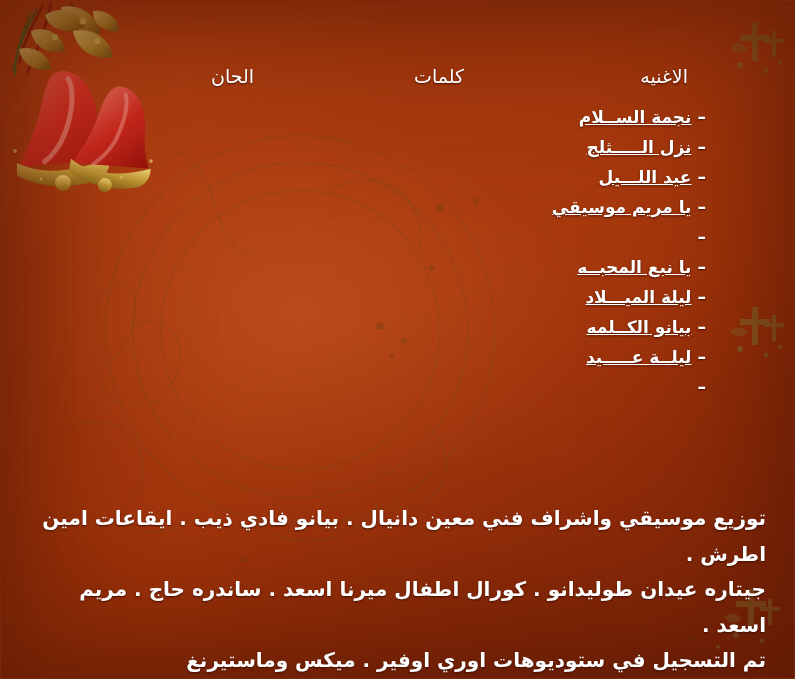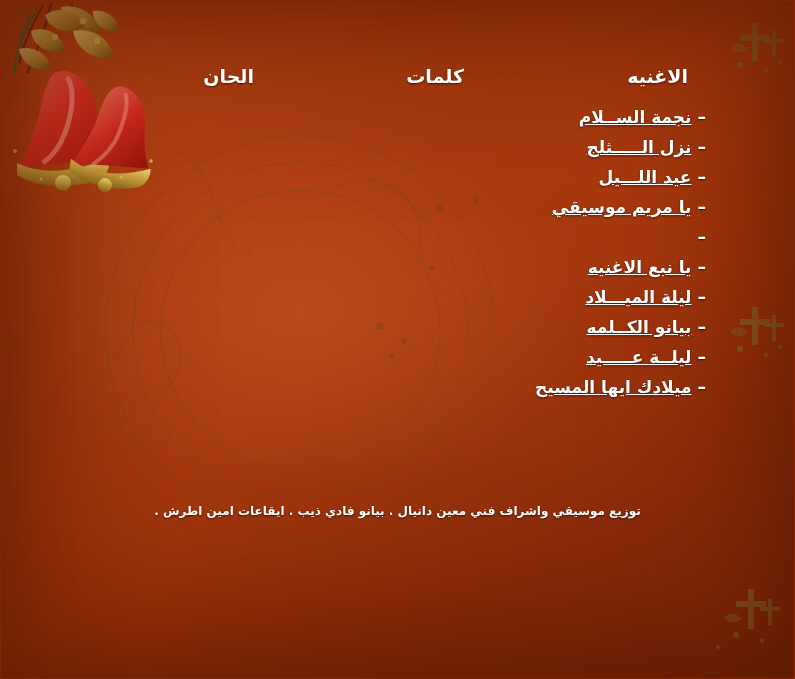--- a/index.html
+++ b/index.html
@@ -79,21 +79,21 @@
     position: absolute;
     top: 64px;
     left: 0;
     right: 0;
     height: 30px;
   }
   .head-col {
     position: absolute;
     color: #ffffff;
     font-size: 19px;
-    font-weight: bold;
+    font-weight: normal;
     letter-spacing: 0.5px;
     text-shadow: 0 1px 2px rgba(60,14,2,0.85);
     white-space: nowrap;
   }
   .head-song  { right: 106px; }
   .head-words { right: 330px; }
   .head-tunes { right: 540px; }
 
   
   .song-list {
@@ -126,23 +126,23 @@
     letter-spacing: 1px;
     text-decoration: underline;
   }
 
   
   .credits {
     position: absolute;
     left: 0;
     right: 0;
     top: 500px;
-    text-align: center;
+    text-align: right;
     color: #ffffff;
-    font-size: 12px;
+    font-size: 20px;
     font-weight: bold;
     line-height: 1.78;
     text-shadow: 0 1px 2px rgba(60,14,2,0.9);
     padding: 0 28px;
   }
   .credit-line { display: block; }
 </style>
 </head>
 <body>
 
@@ -304,37 +304,38 @@
     </div>
     <div class="song-row">
       <span class="dash">–</span>
       <span class="song-title">يا مريم موسيقي</span>
     </div>
     <div class="song-row">
       <span class="dash">–</span>
     </div>
     <div class="song-row">
       <span class="dash">–</span>
-      <span class="song-title">يا نبع الاغنيه</span>
+      <span class="song-title">يا نبع المحبــه</span>
     </div>
     <div class="song-row">
       <span class="dash">–</span>
       <span class="song-title">ليلة الميـــلاد</span>
     </div>
     <div class="song-row">
       <span class="dash">–</span>
       <span class="song-title">بيانو الكــلمه</span>
     </div>
     <div class="song-row">
       <span class="dash">–</span>
       <span class="song-title">ليلــة عـــــيد</span>
     </div>
     <div class="song-row">
       <span class="dash">–</span>
-      <span class="song-title">ميلادك ايها المسيح</span>
     </div>
   </div>
 
   <div class="credits">
     <span class="credit-line">توزيع موسيقي واشراف فني معين دانيال . بيانو فادي ذيب . ايقاعات امين اطرش .</span>
+    <span class="credit-line">جيتاره عيدان طوليدانو . كورال اطفال ميرنا اسعد . ساندره حاج . مريم اسعد .</span>
+    <span class="credit-line">تم التسجيل في ستوديوهات اوري اوفير . ميكس وماستيرنغ</span>
   </div>
 
 </div>
 
 </body></html>

